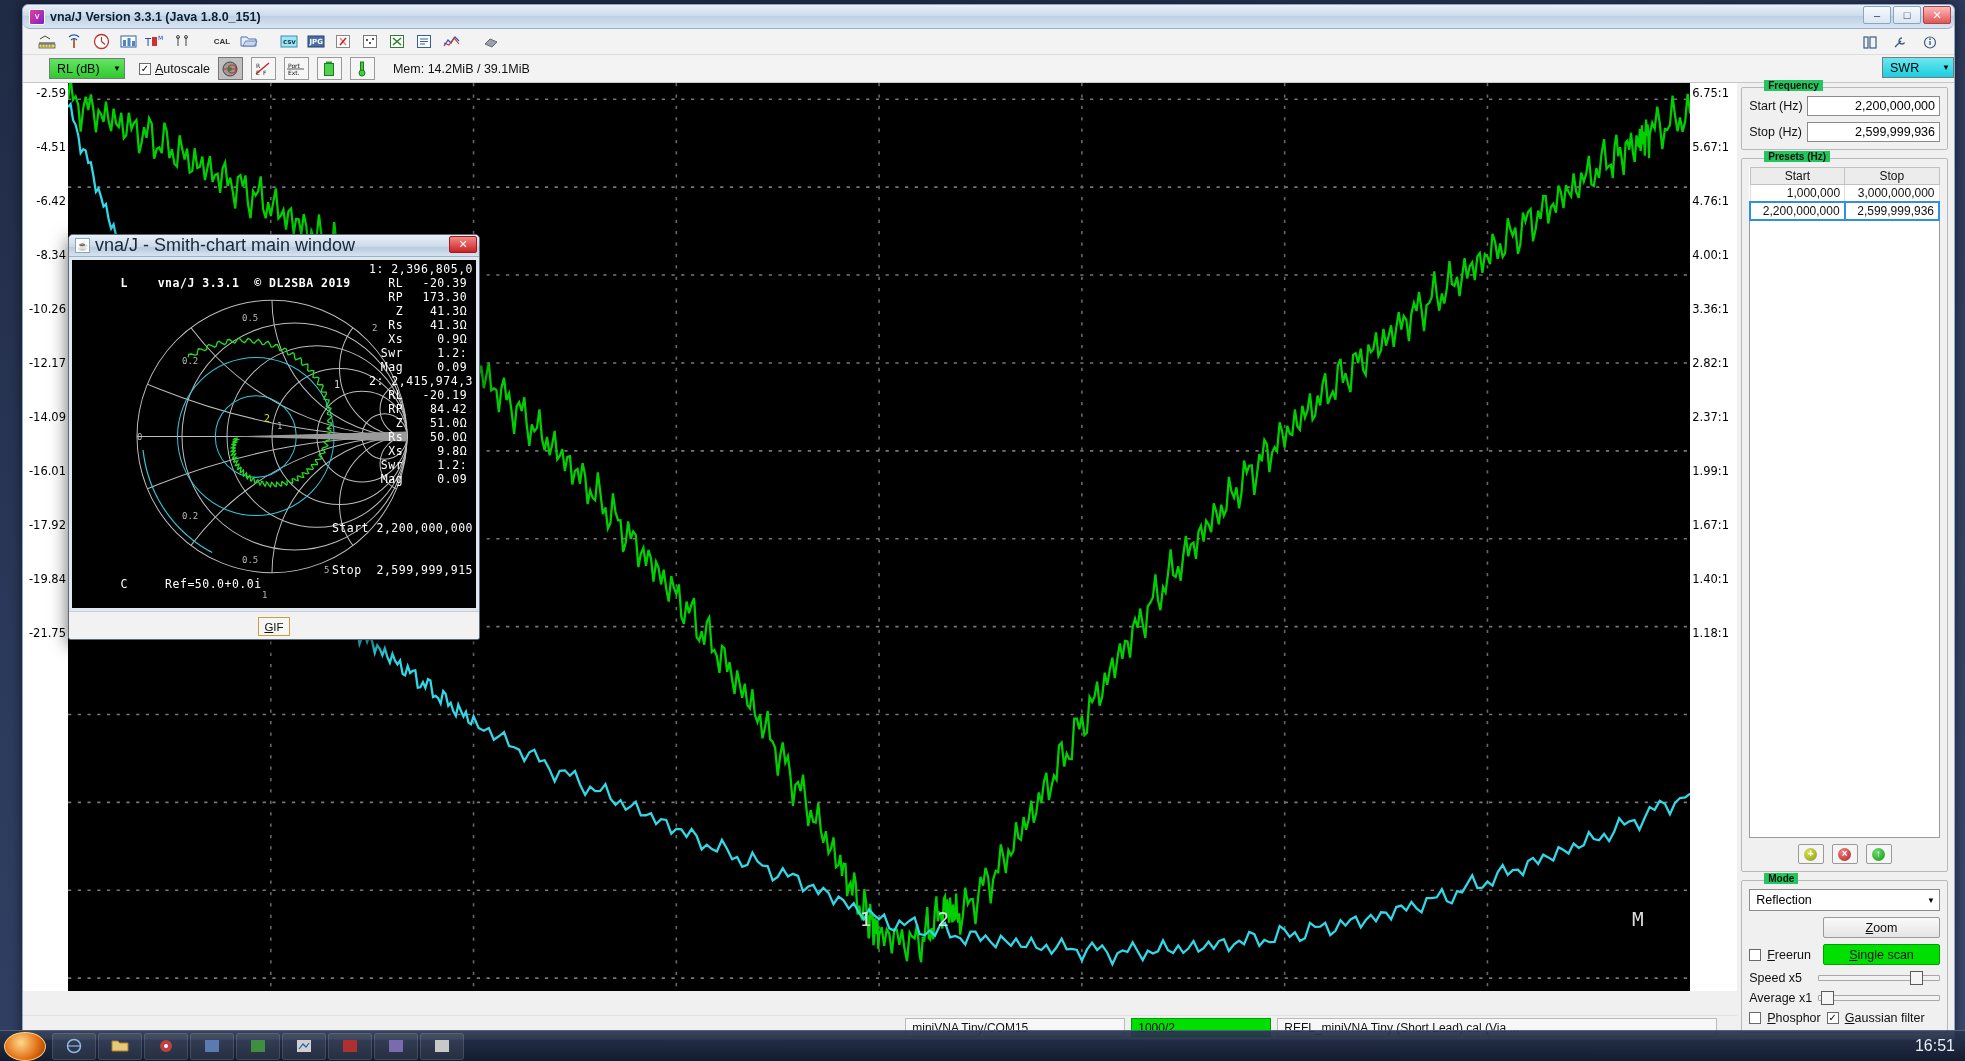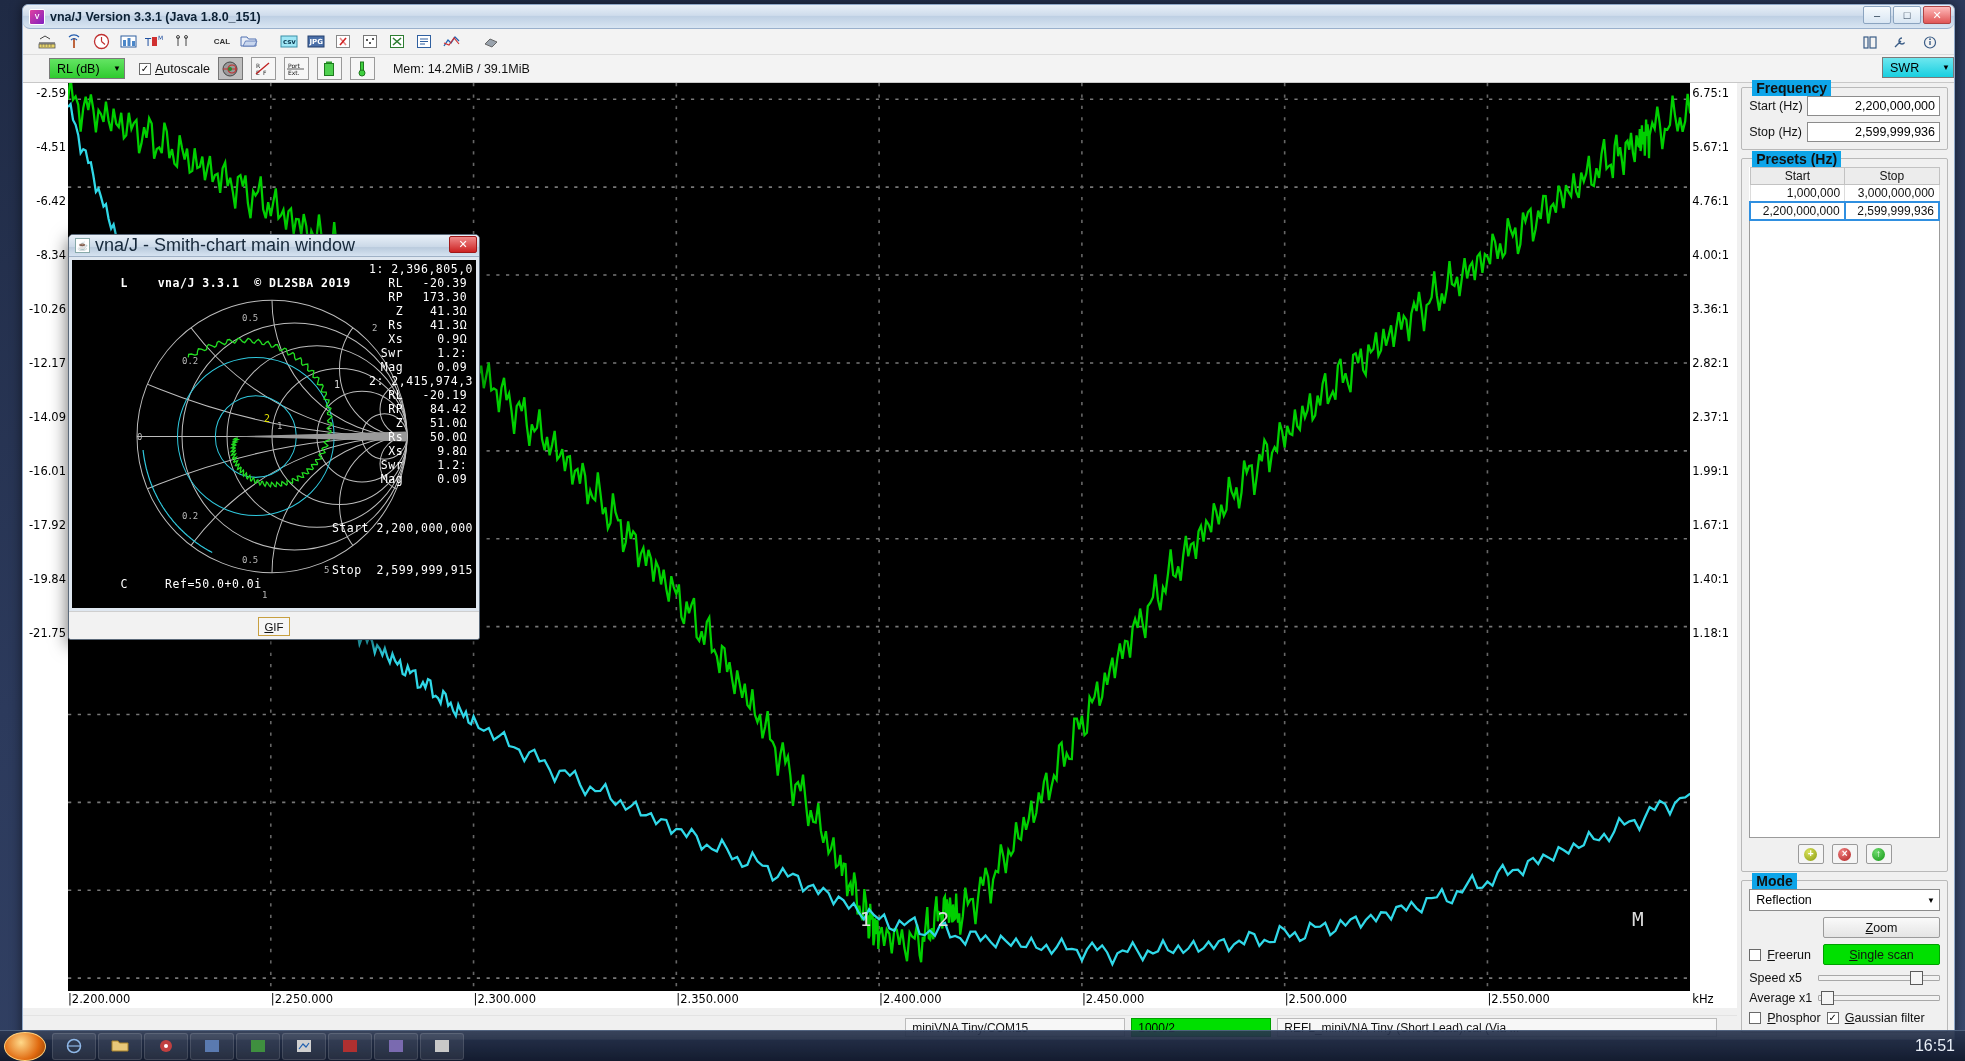--- a/index.html
+++ b/index.html
@@ -98,22 +98,22 @@
   
   .statusbar { flex:0 0 24px; background:#f0f0f0; display:flex; align-items:center;
      padding:0 6px; gap:6px; border-top:1px solid #e3e3e3;}
   .sb-field { height:19px; border:1px solid #bbb; background:#f7f7f7; font-size:12px;
      color:#111; padding:2px 6px 0 6px; overflow:hidden; white-space:nowrap;}
   .sb-green { background:#00e000; border:1px solid #00a000; color:#000;}
 
   
   .group { border:1px solid #b9b9b9; border-radius:2px; margin-bottom:8px; padding:8px 7px 7px 7px;
      position:relative; background:#f0f0f0;}
-  .group > .gtitle { position:absolute; top:-8px; left:10px; background:#0ea5e9; padding:0 4px;
-     font-size:14px; font-weight:bold; color:#111;}
+  .group > .gtitle { position:absolute; top:-8px; left:22px; background:#22c55e; padding:0 4px;
+     font-size:10px; font-weight:bold; color:#111;}
   .frow { display:flex; align-items:center; margin-bottom:6px;}
   .frow:last-child{margin-bottom:0;}
   .frow .flab { width:58px; font-size:12.5px; color:#111;}
   .ffield { flex:1; height:20px; border:1px solid #8c8c8c; background:#fff; text-align:right;
      font-size:12.5px; padding:2px 4px 0 0; color:#000; overflow:hidden;}
   .ptable { width:100%; border-collapse:collapse; background:#fff; border:1px solid #9b9b9b;}
   .ptable th { background:#ececec; border:1px solid #c2c2c2; font-size:12px; font-weight:normal;
      padding:1px 0; text-align:center; color:#111;}
   .ptable td { border:1px solid #dcdcdc; font-size:12px; text-align:right; padding:1px 4px 1px 0; color:#111;}
   .ptable tr.sel td { border:2px solid #2f8fe0; color:#111; }
@@ -425,36 +425,20 @@
             <div class="ytick" style="top: 219px;">3.36:1</div>
             <div class="ytick" style="top: 273px;">2.82:1</div>
             <div class="ytick" style="top: 327px;">2.37:1</div>
             <div class="ytick" style="top: 381px;">1.99:1</div>
             <div class="ytick" style="top: 435px;">1.67:1</div>
             <div class="ytick" style="top: 489px;">1.40:1</div>
             <div class="ytick" style="top: 543px;">1.18:1</div>
           </div>
       </div>
 
-      <div class="xaxis-row">
-        <div class="xaxis-pad"></div>
-        <div class="xaxis" id="xaxis" style="flex:1">
-            <span class="xtick" style="left: 0%;">|2.200.000</span>
-            <span class="xtick" style="left: 12.5%;">|2.250.000</span>
-            <span class="xtick" style="left: 25%;">|2.300.000</span>
-            <span class="xtick" style="left: 37.5%;">|2.350.000</span>
-            <span class="xtick" style="left: 50%;">|2.400.000</span>
-            <span class="xtick" style="left: 62.5%;">|2.450.000</span>
-            <span class="xtick" style="left: 75%;">|2.500.000</span>
-            <span class="xtick" style="left: 87.5%;">|2.550.000</span>
-          </div>
-        <div class="xaxis-pad r" style="position:relative;">
-          <span class="xtick" id="xunit" style="left:2px;">kHz</span>
-        </div>
-      </div>
 
       <div class="tablewrap">
         
       </div>
 
       <div class="statusbar">
         <div style="flex:1"></div>
         <div class="sb-field" style="width:220px;">miniVNA Tiny/COM15</div>
         <div class="sb-field sb-green" style="width:140px;">1000/2</div>
         <div class="sb-field" style="width:440px;">REFL_miniVNA Tiny (Short Lead).cal (Via  ...</div>

